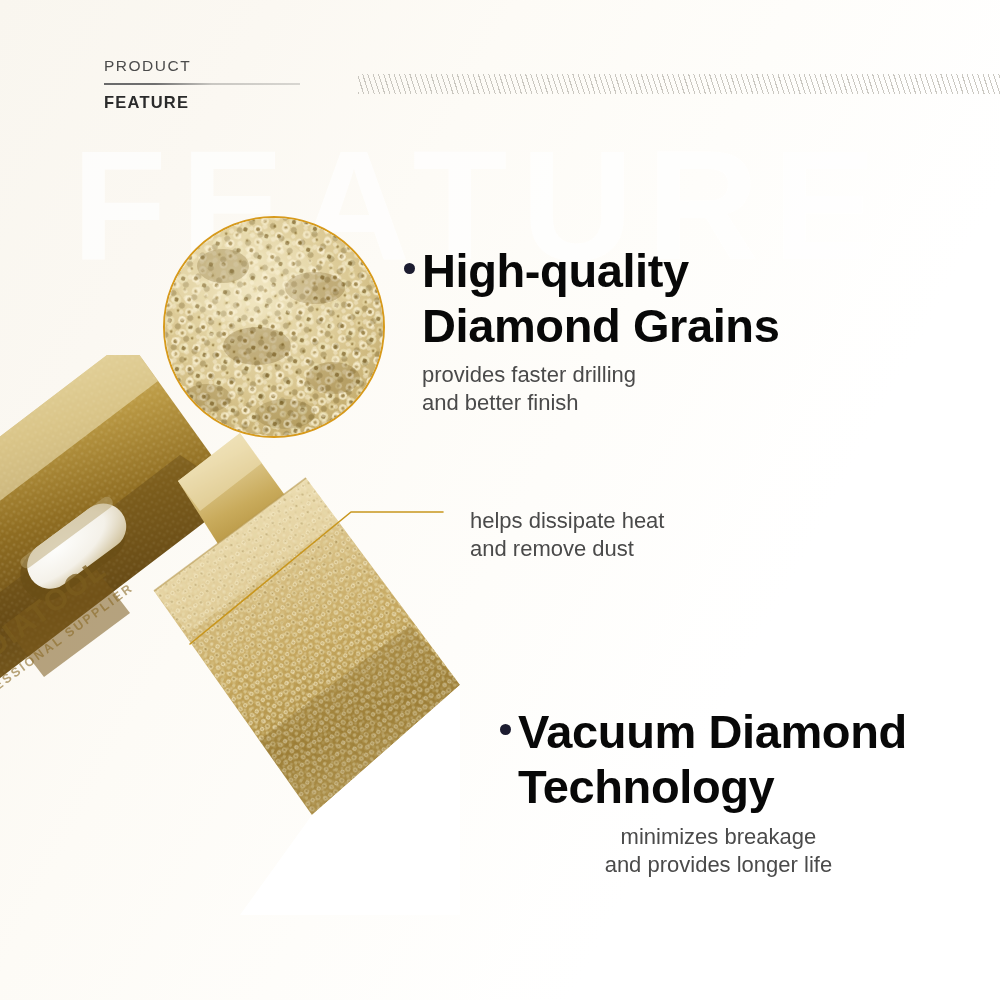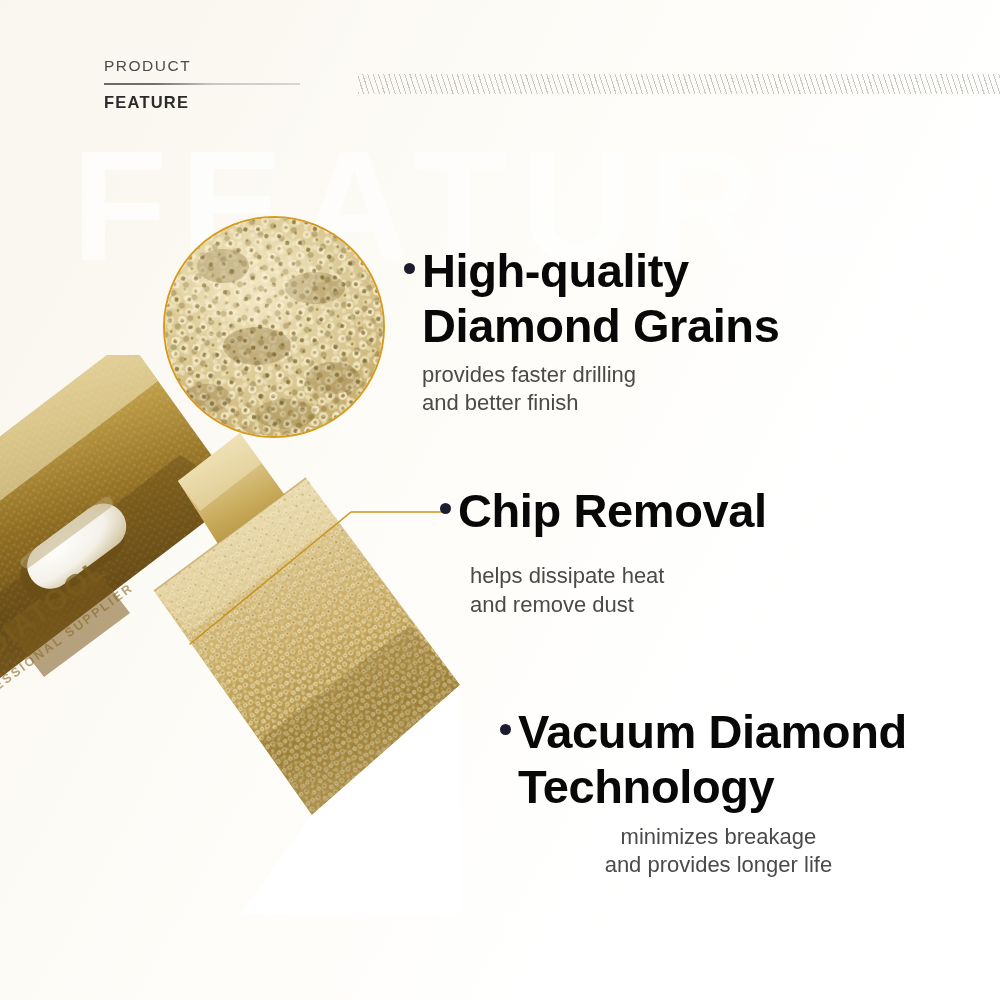--- a/index.html
+++ b/index.html
@@ -337,24 +337,20 @@
     <div class="feature-head">
       <span class="bullet"></span>
       <span class="feature-title">High-quality
 Diamond Grains</span>
     </div>
     <div class="feature-desc">provides faster drilling
 and better finish</div>
   </div>
 
   <div class="feature" id="feature-1">
-    <div class="feature-head">
-      <span class="bullet"></span>
-      <span class="feature-title">Chip Removal</span>
-    </div>
     <div class="feature-desc">helps dissipate heat
 and remove dust</div>
   </div>
 
   <div class="feature" id="feature-2">
     <div class="feature-head">
       <span class="bullet"></span>
       <span class="feature-title">Vacuum Diamond
 Technology</span>
     </div>

